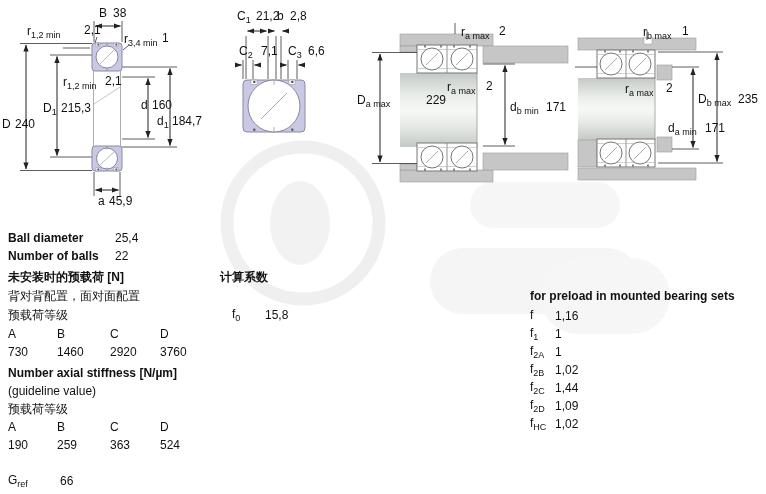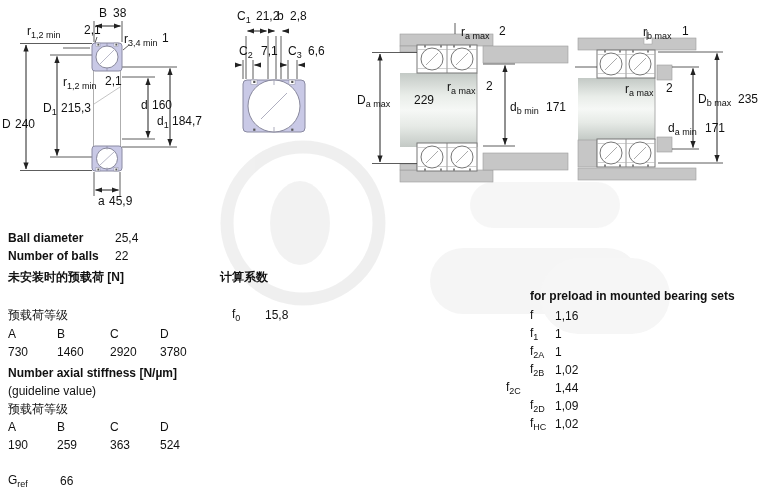--- a/index.html
+++ b/index.html
@@ -266,48 +266,49 @@
 <span class="dim" style="left:239px;top:45px"><i>C</i><sub>2</sub></span>
 <span class="dim" style="left:261px;top:45px">7,1</span>
 <span class="dim" style="left:288px;top:45px"><i>C</i><sub>3</sub></span>
 <span class="dim" style="left:308px;top:45px">6,6</span>
 
 <span class="dim" style="left:461px;top:26px"><i>r</i><sub>a max</sub></span>
 <span class="dim" style="left:499px;top:25px">2</span>
 <span class="dim" style="left:447px;top:81px"><i>r</i><sub>a max</sub></span>
 <span class="dim" style="left:486px;top:80px">2</span>
 <span class="dim" style="left:357px;top:94px"><i>D</i><sub>a max</sub></span>
-<span class="dim" style="left:414px;top:94px">229</span>
+<span class="dim" style="left:426px;top:94px">229</span>
 <span class="dim" style="left:510px;top:101px"><i>d</i><sub>b min</sub></span>
 <span class="dim" style="left:546px;top:101px">171</span>
 
 <span class="dim" style="left:643px;top:26px"><i>r</i><sub>b max</sub></span>
 <span class="dim" style="left:682px;top:25px">1</span>
 <span class="dim" style="left:625px;top:83px"><i>r</i><sub>a max</sub></span>
 <span class="dim" style="left:666px;top:82px">2</span>
 <span class="dim" style="left:698px;top:93px"><i>D</i><sub>b max</sub></span>
 <span class="dim" style="left:738px;top:93px">235</span>
 <span class="dim" style="left:668px;top:122px"><i>d</i><sub>a min</sub></span>
 <span class="dim" style="left:705px;top:122px">171</span>
 
 <span class="txt bold" style="left:8px;top:231px">Ball diameter</span>
 <span class="txt" style="left:115px;top:231px">25,4</span>
 <span class="txt bold" style="left:8px;top:249px">Number of balls</span>
 <span class="txt" style="left:115px;top:249px">22</span>
 
 <span class="txt bold" style="left:8px;top:270px">未安装时的预载荷 [N]</span>
+<span class="txt" style="left:8px;top:289px">背对背配置，面对面配置</span>
 <span class="txt" style="left:8px;top:308px">预载荷等级</span>
 <span class="txt" style="left:8px;top:327px">A</span>
 <span class="txt" style="left:57px;top:327px">B</span>
 <span class="txt" style="left:110px;top:327px">C</span>
 <span class="txt" style="left:160px;top:327px">D</span>
 <span class="txt" style="left:8px;top:345px">730</span>
 <span class="txt" style="left:57px;top:345px">1460</span>
 <span class="txt" style="left:110px;top:345px">2920</span>
-<span class="txt" style="left:160px;top:345px">3780</span>
+<span class="txt" style="left:160px;top:345px">3760</span>
 
 <span class="txt bold" style="left:8px;top:366px">Number axial stiffness [N/µm]</span>
 <span class="txt" style="left:8px;top:384px">(guideline value)</span>
 <span class="txt" style="left:8px;top:402px">预载荷等级</span>
 <span class="txt" style="left:8px;top:420px">A</span>
 <span class="txt" style="left:57px;top:420px">B</span>
 <span class="txt" style="left:110px;top:420px">C</span>
 <span class="txt" style="left:160px;top:420px">D</span>
 <span class="txt" style="left:8px;top:438px">190</span>
 <span class="txt" style="left:57px;top:438px">259</span>
@@ -323,20 +324,20 @@
 
 <span class="txt bold" style="left:530px;top:289px">for preload in mounted bearing sets</span>
 <span class="dim" style="left:530px;top:309px"><i>f</i><sub></sub></span>
 <span class="txt" style="left:555px;top:309px">1,16</span>
 <span class="dim" style="left:530px;top:327px"><i>f</i><sub>1</sub></span>
 <span class="txt" style="left:555px;top:327px">1</span>
 <span class="dim" style="left:530px;top:345px"><i>f</i><sub>2A</sub></span>
 <span class="txt" style="left:555px;top:345px">1</span>
 <span class="dim" style="left:530px;top:363px"><i>f</i><sub>2B</sub></span>
 <span class="txt" style="left:555px;top:363px">1,02</span>
-<span class="dim" style="left:506px;top:381px"><i>f</i><sub>2C</sub></span>
+<span class="dim" style="left:530px;top:381px"><i>f</i><sub>2C</sub></span>
 <span class="txt" style="left:555px;top:381px">1,44</span>
 <span class="dim" style="left:530px;top:399px"><i>f</i><sub>2D</sub></span>
 <span class="txt" style="left:555px;top:399px">1,09</span>
 <span class="dim" style="left:530px;top:417px"><i>f</i><sub>HC</sub></span>
 <span class="txt" style="left:555px;top:417px">1,02</span>
 
 </div>
 
 </body></html>

